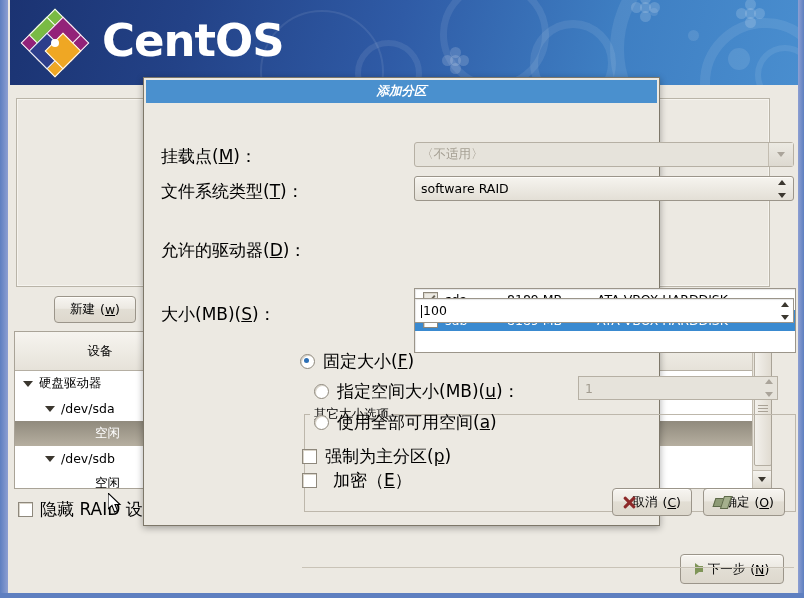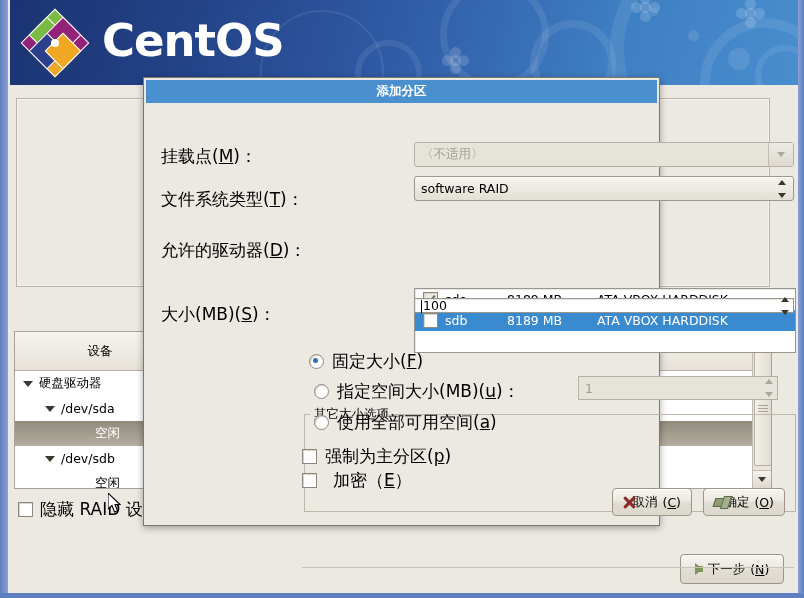--- a/index.html
+++ b/index.html
@@ -105,21 +105,21 @@
   .arr-l:after{content:"";position:absolute;left:0;top:-3px;width:7px;height:6px;background:#7f9558;}
   .arr-r{border-top:6px solid transparent;border-bottom:6px solid transparent;border-left:8px solid #7f9558;}
   .arr-r:after{content:"";position:absolute;left:-7px;top:-3px;width:7px;height:6px;background:#7f9558;}
 
   
   .dialog{position:absolute;left:143px;top:77px;width:515px;height:447px;
     background:#ece9e2;border:1px solid #7d7769;
     box-shadow:0 2px 7px rgba(0,0,0,.33);z-index:5;}
   .dlg-title{height:23px;background:#4a90ce;color:#fff;font-size:12.5px;font-weight:bold;
     display:flex;align-items:center;justify-content:center;
-    border:1px solid #ece9e2;border-bottom:none;box-sizing:content-box;margin:1px 1px 0 1px;}
+    border:1px solid #ece9e2;border-bottom:none;box-sizing:content-box;margin:1px 1px 0 1px;font-style:italic;}
   .dlg-body{position:relative;padding:0;height:420px;}
 
   .row{position:absolute;display:flex;align-items:center;}
   .lbl{font-size:17px;white-space:nowrap;}
   .lbl u{text-decoration:underline;}
 
   .field{
     background:#fff;border:1px solid #9b958a;box-shadow:inset 1px 1px 1px rgba(0,0,0,.10);
     height:22px;display:flex;align-items:center;padding:0 6px;font-size:12.5px;box-sizing:border-box;}
   .field.disabled{background:#e6e3db;color:#a29c90;border-color:#b6b0a4;box-shadow:none;}
@@ -221,20 +221,24 @@
       <div class="dia" style="left:28px;top:28px;background:#efa724;"></div>
       <div class="core"></div>
     </div>
     <div class="brand">CentOS</div>
   </div>
 
   <div class="content">
     <div class="drive-graphic"></div>
   </div>
 
+  <button class="btn btn-new">
+    <span>新建</span>
+      <span>(<u>w</u>)</span>
+  </button>
 
   <button class="btn btn-lvm">
     <span>LVM</span>
       <span>(<u>L</u>)</span>
   </button>
 
   <div class="dev-table">
     <div class="dev-head">
       <div class="hcell">设备</div>
     </div>
@@ -301,21 +305,21 @@
       <div class="row" style="left:17px;top:42px;">
         <span class="lbl"><span>挂载点</span>(<u>M</u>)：</span>
       </div>
       <div class="combo disabled" style="position:absolute;left:270px;top:39px;width:380px;justify-content:space-between;">
         <span>〈不适用〉</span>
         <span style="width:24px;height:23px;background:linear-gradient(to bottom,#eceae3,#ddd9d0);border-left:1px solid #c3bdb1;display:flex;align-items:center;justify-content:center;margin-right:-6px;">
             <span class="tri-dn dim"></span>
           </span>
       </div>
 
-      <div class="row" style="left:17px;top:77px;margin-top:8px;">
+      <div class="row" style="left:17px;top:77px;">
         <span class="lbl"><span>文件系统类型</span>(<u>T</u>)：</span>
       </div>
       <div class="combo" style="position:absolute;left:270px;top:73px;width:380px;justify-content:space-between;">
         <span>software RAID</span>
         <span class="spin-ud">
           <span class="tri-up"></span>
             <span class="tri-dn"></span>
         </span>
       </div>
 
@@ -337,32 +341,32 @@
             </div>
             <div class="c2">sdb</div>
             <div class="c3">8189 MB</div>
             <div class="c4">ATA VBOX HARDDISK</div>
           </div>
         </div>
 
       <div class="row" style="left:17px;top:200px;">
         <span class="lbl"><span>大小(MB)</span>(<u>S</u>)：</span>
       </div>
-      <div class="field" style="position:absolute;left:270px;top:195px;width:380px;height:15px;justify-content:space-between;padding-right:0;">
+      <div class="field" style="position:absolute;left:270px;top:195px;width:380px;height:25px;justify-content:space-between;padding-right:0;">
         <span><span class="caret"></span><span>100</span></span>
         <span class="spin-ud" style="margin-right:3px;">
           <span class="tri-up"></span>
             <span class="tri-dn"></span>
         </span>
       </div>
 
       <div class="groupbox"></div>
       <div class="group-legend">其它大小选项</div>
 
-      <div class="row" style="left:165px;top:247px;gap:8px;">
+      <div class="row" style="left:156px;top:247px;gap:8px;">
         <span class="radio on"></span>
         <span class="lbl"><span>固定大小</span>(<u>F</u>)</span>
       </div>
 
       <div class="row" style="left:170px;top:277px;gap:8px;">
         <span class="radio"></span>
         <span class="lbl"><span>指定空间大小(MB)</span>(<u>u</u>)<span>：</span></span>
       </div>
       <div class="field disabled" style="position:absolute;left:434px;top:273px;width:200px;height:24px;justify-content:space-between;padding-right:0;">
         <span>1</span>

